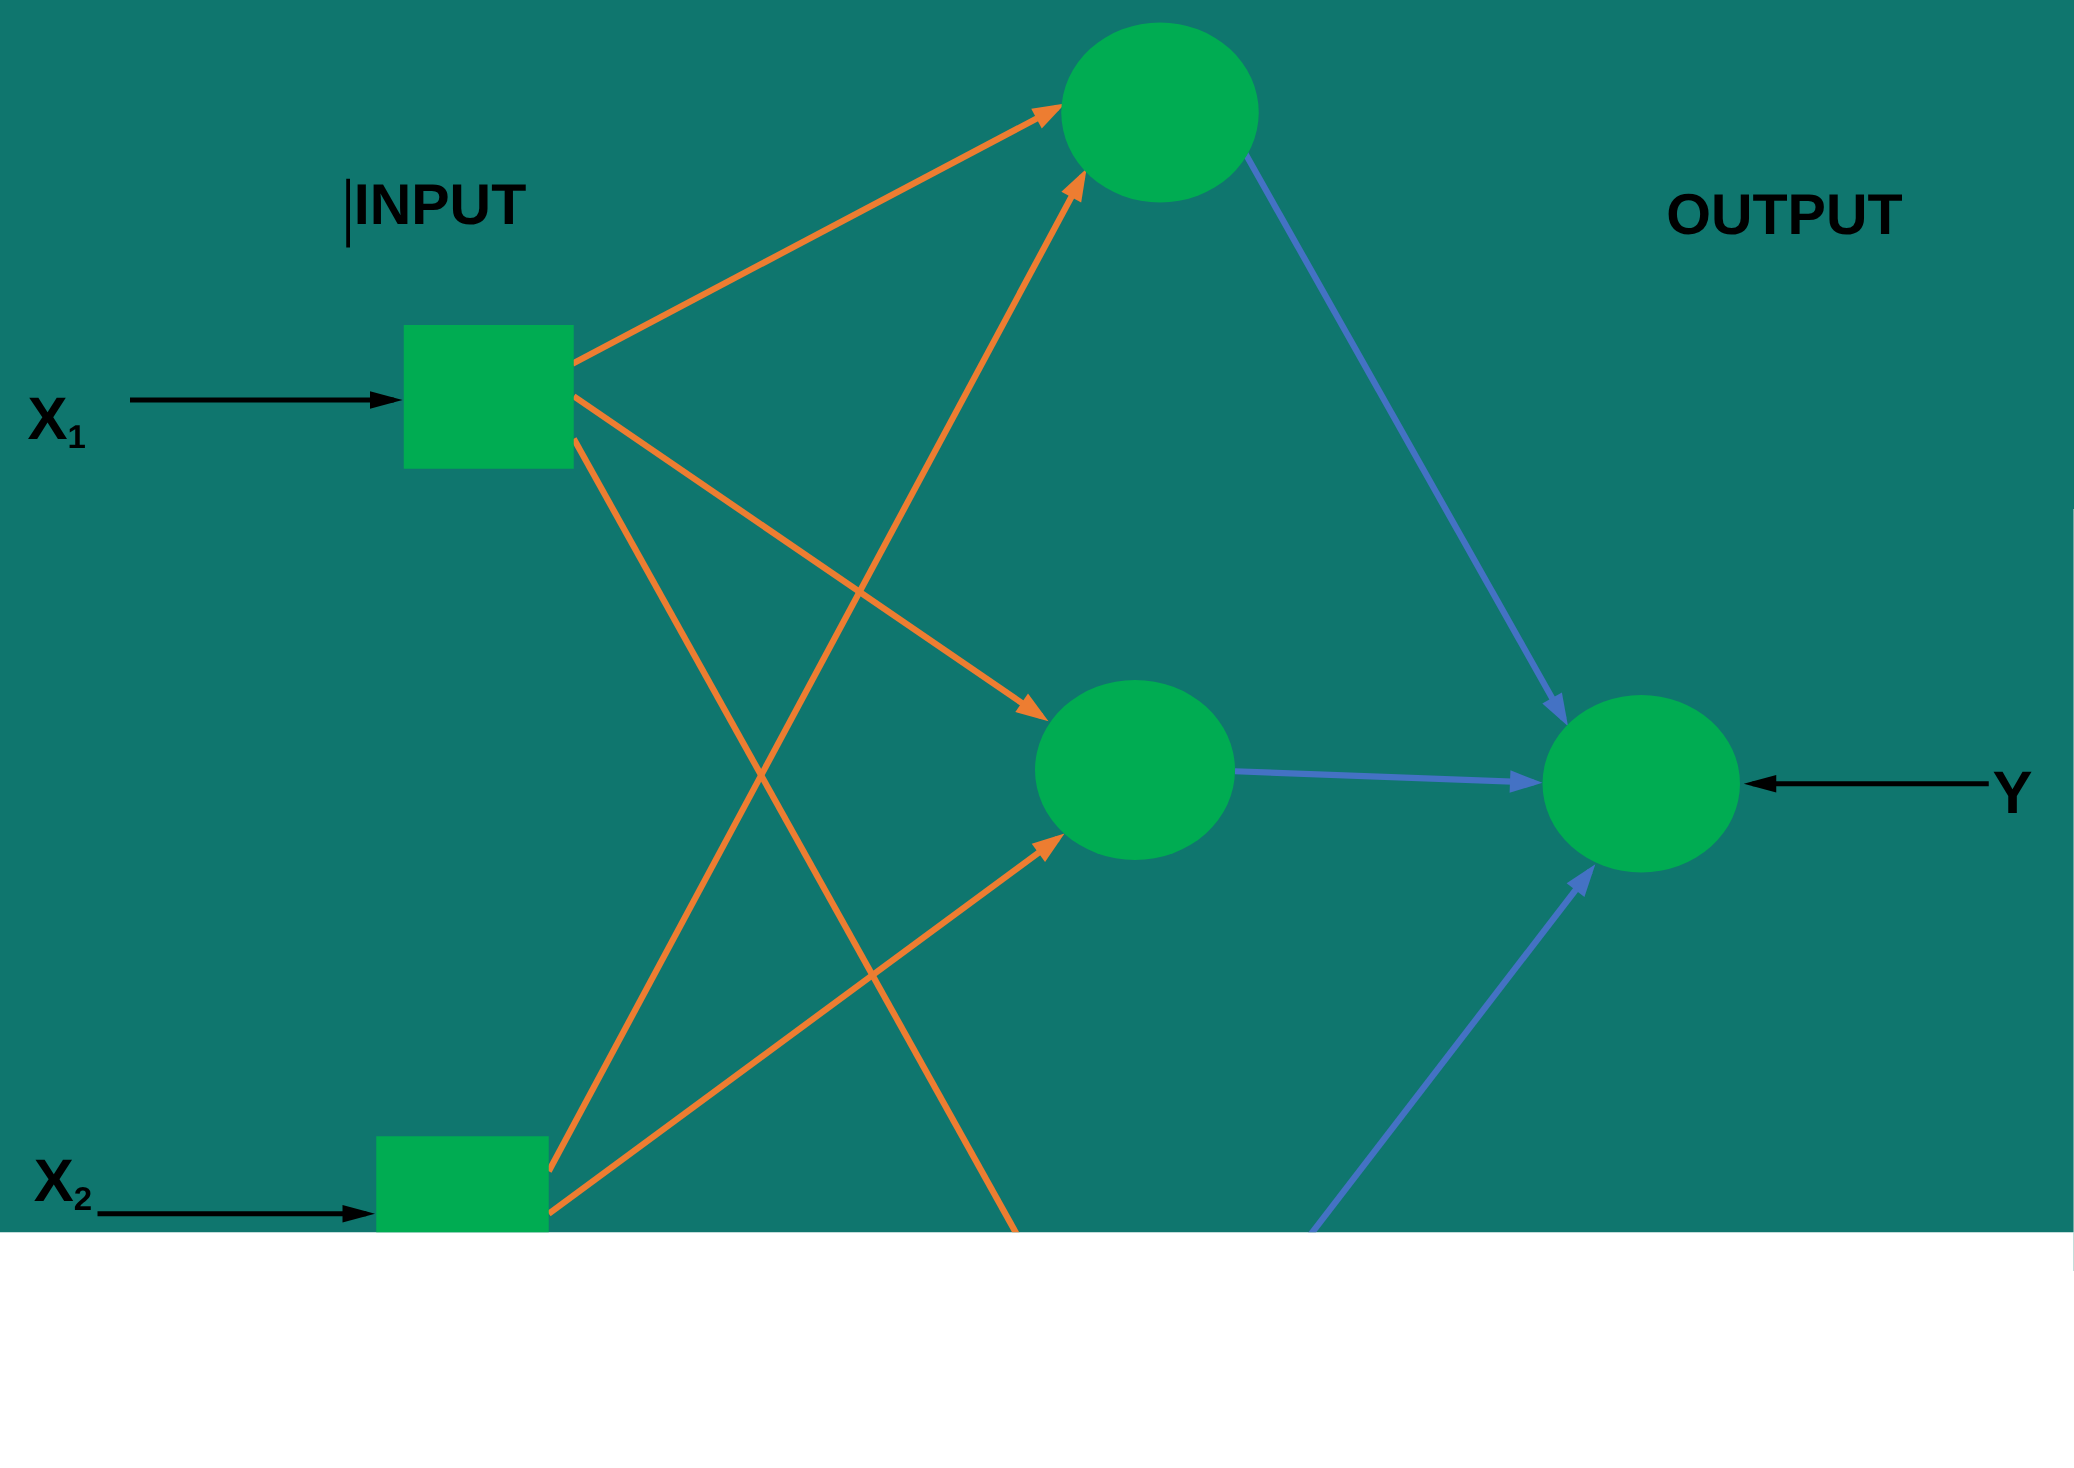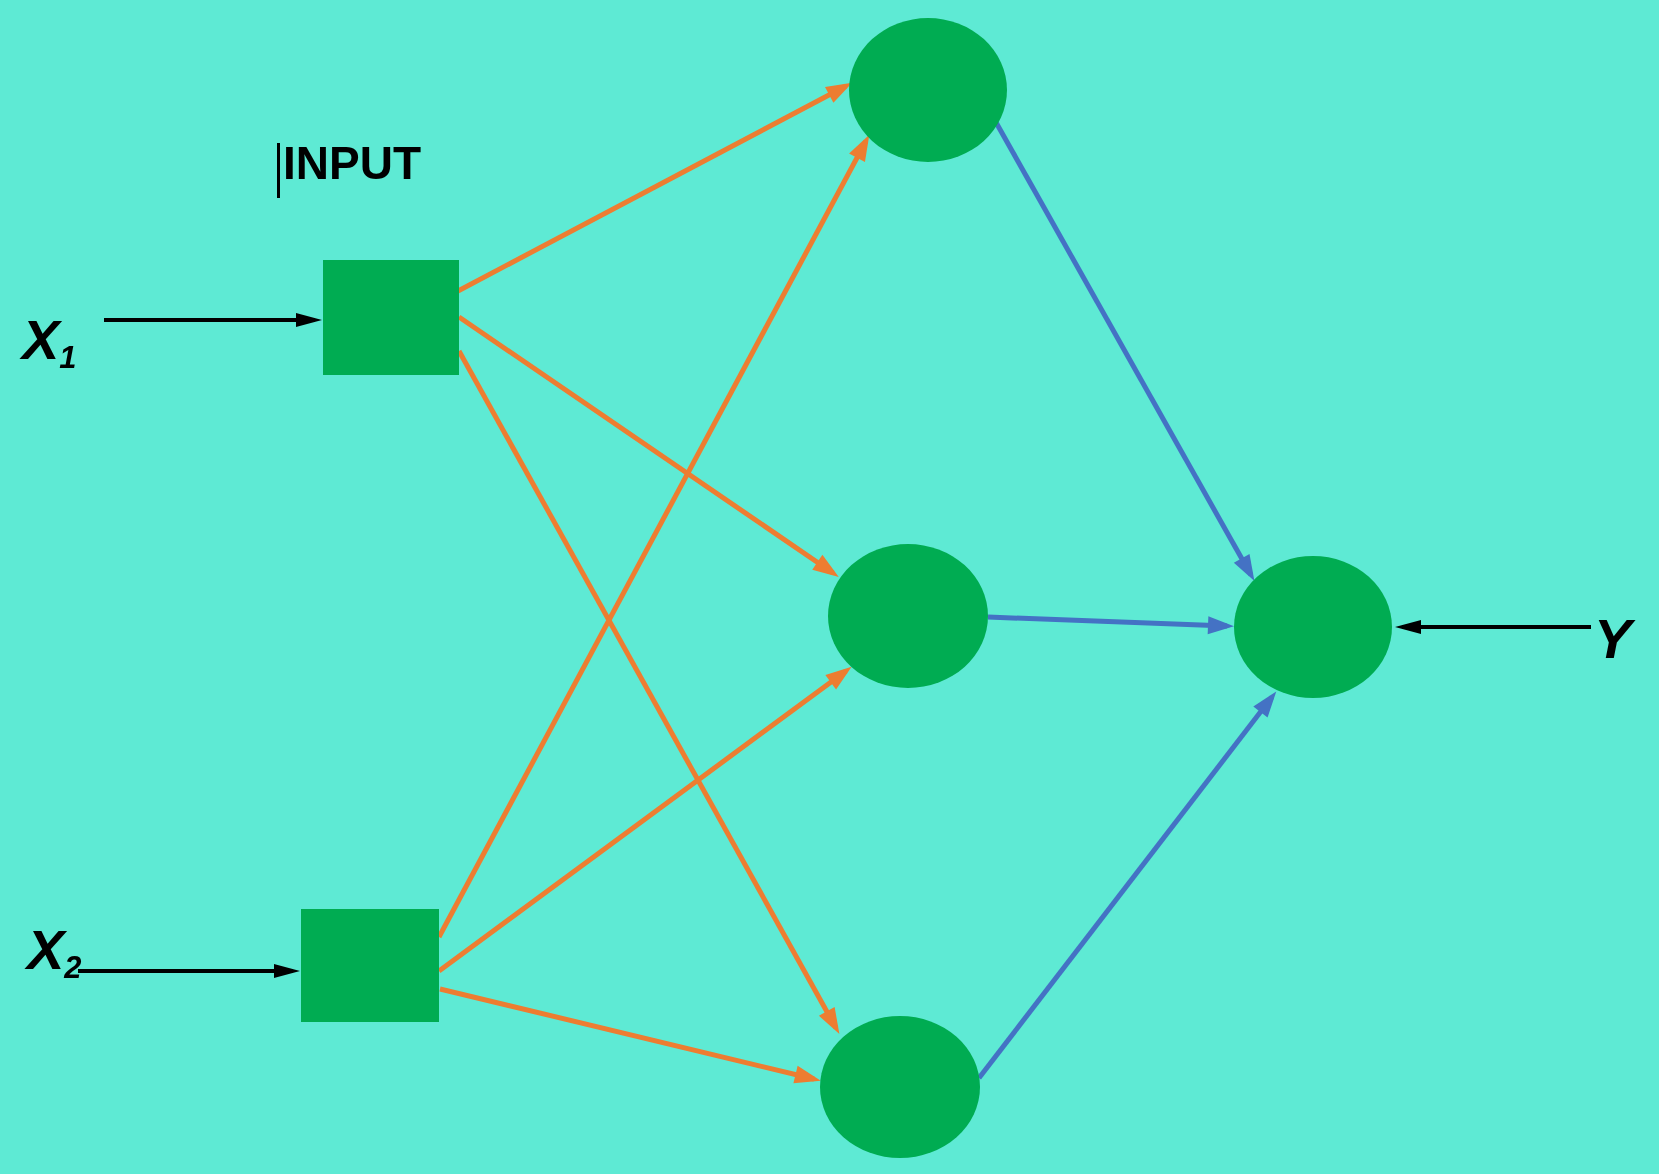--- a/index.html
+++ b/index.html
@@ -1,33 +1,33 @@
 <!DOCTYPE html>
 <html><head>
 <meta charset="utf-8">
 <style>
   html, body { margin: 0; padding: 0; background: #ffffff; }
   .stage {
     position: relative;
     width: 1659px;
-    height: 1174px;
-    background: #5eead4;
+    height: 986px;
+    background: #0f766e;
     font-family: "Liberation Sans", sans-serif;
     overflow: hidden;
   }
   .stage svg { position: absolute; left: 0; top: 0; }
   .lbl {
     position: absolute;
     color: #000000;
     font-weight: bold;
     line-height: 1;
     white-space: nowrap;
   }
   .title { font-size: 46px; }
-  .io { font-size: 56px; font-style: italic; }
+  .io { font-size: 48px; }
   .io sub { font-size: 0.55em; line-height: 0; vertical-align: -0.28em; }
   .caret {
     position: absolute;
     width: 3px;
     background: #000000;
   }
 </style>
 </head>
 <body>
 
@@ -64,20 +64,21 @@
     <rect x="323" y="260" width="136" height="115" fill="#00AC52"></rect>
     <rect x="301" y="909" width="138" height="113" fill="#00AC52"></rect>
     <ellipse cx="928" cy="90" rx="79" ry="72" fill="#00AC52"></ellipse>
     <ellipse cx="908" cy="616" rx="80" ry="72" fill="#00AC52"></ellipse>
     <ellipse cx="900" cy="1087" rx="80" ry="71" fill="#00AC52"></ellipse>
     <ellipse cx="1313" cy="627" rx="79" ry="71" fill="#00AC52"></ellipse>
   </svg>
 
   <div class="caret" style="left:277px; top:143px; height:55px;"></div>
   <div class="lbl title" style="left:283px; top:140px;">INPUT</div>
+  <div class="lbl title" style="left:1333px; top:148px;">OUTPUT</div>
 
   <div class="lbl io" style="left:22px; top:312px;"><span>X</span><sub>1</sub></div>
 
   <div class="lbl io" style="left:27px; top:922px;"><span>X</span><sub>2</sub></div>
 
   <div class="lbl io" style="left:1594px; top:611px;">Y</div>
 
 </div>
 
 </body></html>

